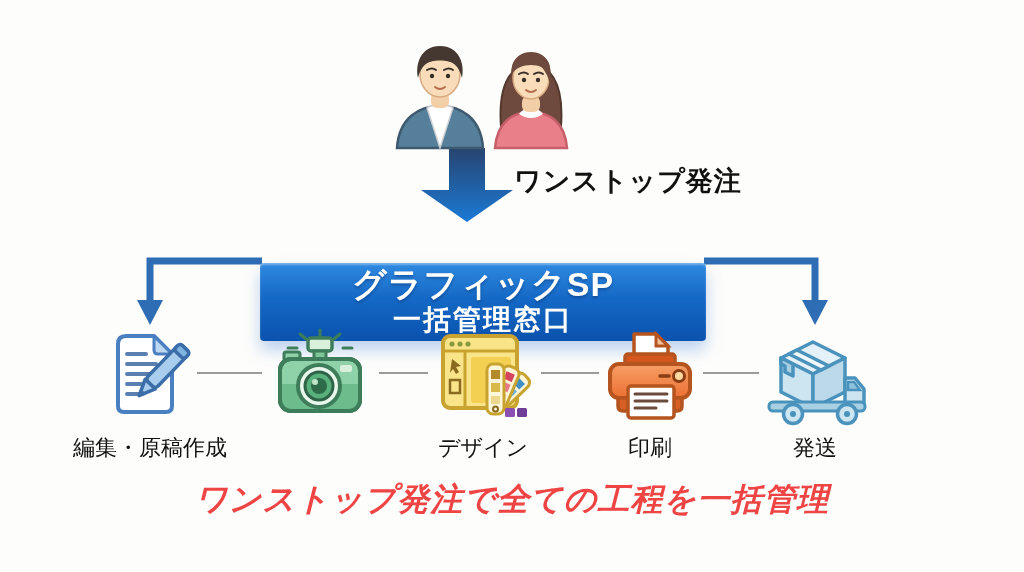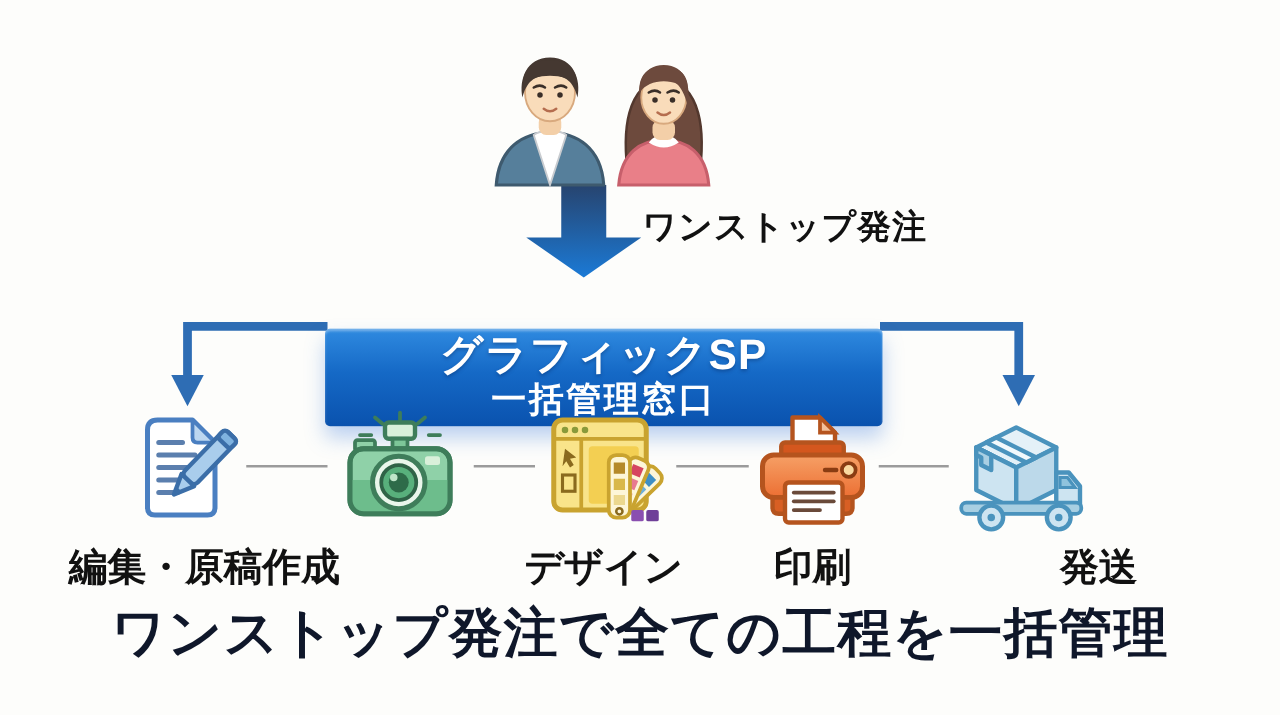--- a/index.html
+++ b/index.html
@@ -18,26 +18,26 @@
     background:linear-gradient(180deg,#2f8ae0 0%,#1569c6 45%,#0a52ae 100%);
     box-shadow:0 9px 16px rgba(70,130,220,.35), inset 0 2px 2px rgba(255,255,255,.35);
     display:flex;flex-direction:column;align-items:center;justify-content:center;
     color:#fff;text-align:center;margin-top:41px;
   }
   .hub-title{font-size:34px;font-weight:bold;line-height:1.05;letter-spacing:1px;
     text-shadow:0 2px 3px rgba(0,30,80,.35);}
   .hub-sub{font-size:28px;font-weight:bold;line-height:1.2;letter-spacing:2px;}
   .step{position:absolute;top:326px;width:190px;text-align:center;}
   .step .icon-wrap{height:102px;display:flex;align-items:flex-end;justify-content:center;}
-  .step .step-label{margin-top:5px;font-size:31px;font-weight:bold;color:#111;white-space:nowrap;}
+  .step .step-label{margin-top:5px;font-size:22px;font-weight:normal;color:#111;white-space:nowrap;}
   .step-1{left:55px;}  .step-2{left:225px;} .step-3{left:388px;}
-  .step-4{left:555px;} .step-5{left:720px;text-align:right;}
+  .step-4{left:555px;} .step-5{left:720px;}
   .caption{
     position:absolute;left:0;right:0;top:478px;text-align:center;
-    font-size:43px;font-weight:bold;letter-spacing:1px;color:#0f172a;
+    font-size:32px;font-weight:bold;letter-spacing:1px;color:#ef4444;font-style:italic;
   }
 </style>
 </head>
 <body>
 
 <div class="canvas">
 
   <svg class="connectors" viewBox="0 0 1024 572" xmlns="http://www.w3.org/2000/svg" aria-hidden="true">
     <defs>
       <linearGradient id="bigArrow" gradientUnits="userSpaceOnUse" x1="0" y1="148" x2="0" y2="222">

